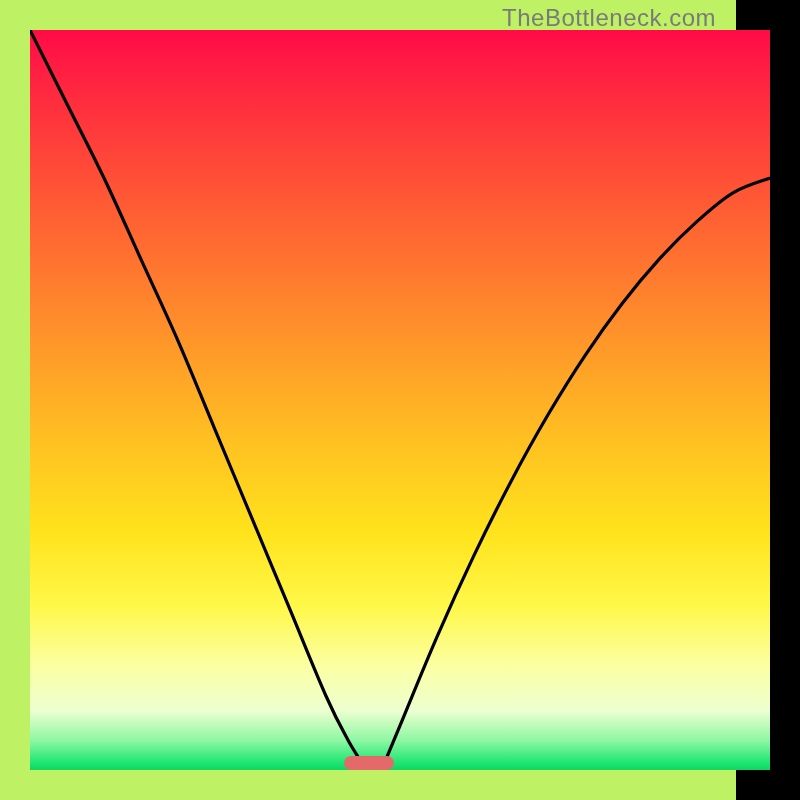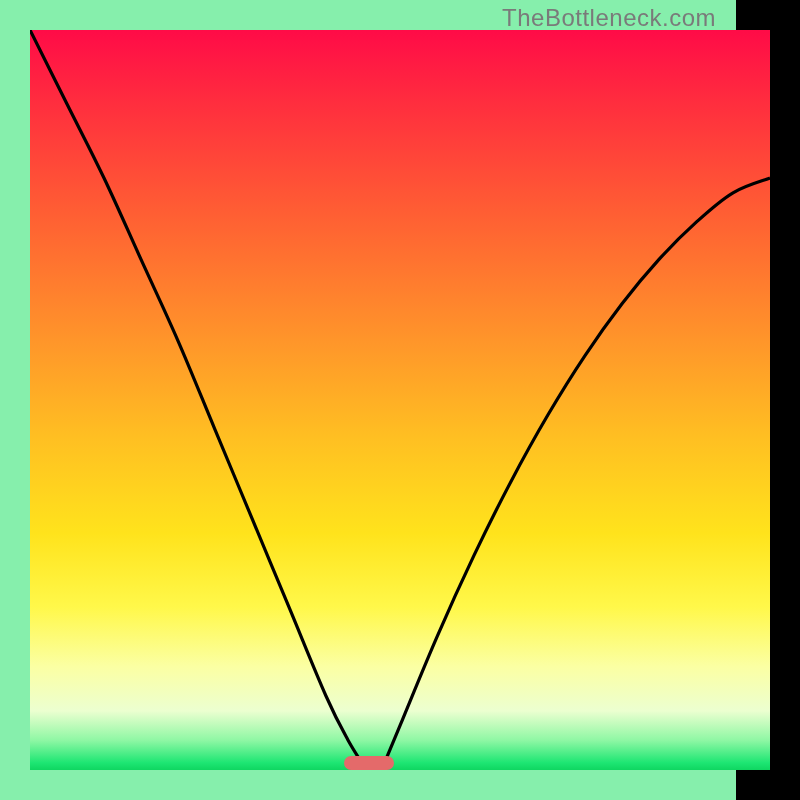--- a/index.html
+++ b/index.html
@@ -8,21 +8,21 @@
     width: 800px;
     height: 800px;
     background: #000;
     overflow: hidden;
     font-family: Arial, Helvetica, sans-serif;
   }
   .frame {
     position: relative;
     width: 736px;
     height: 800px;
-    background: #86efac;
+    background: #bef264;
   }
   .watermark {
     position: absolute;
     top: 4px;
     right: 20px;
     color: #7a7a7a;
     font-size: 24px;
     font-weight: 500;
     letter-spacing: 0.5px;
     z-index: 10;

